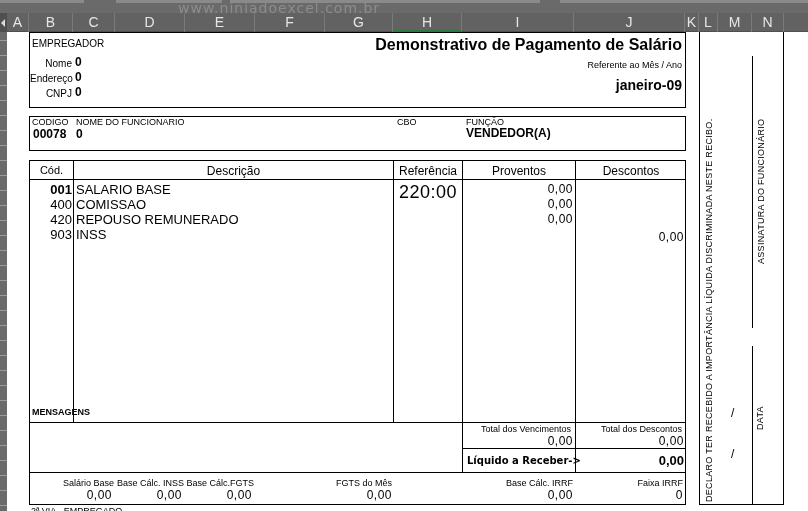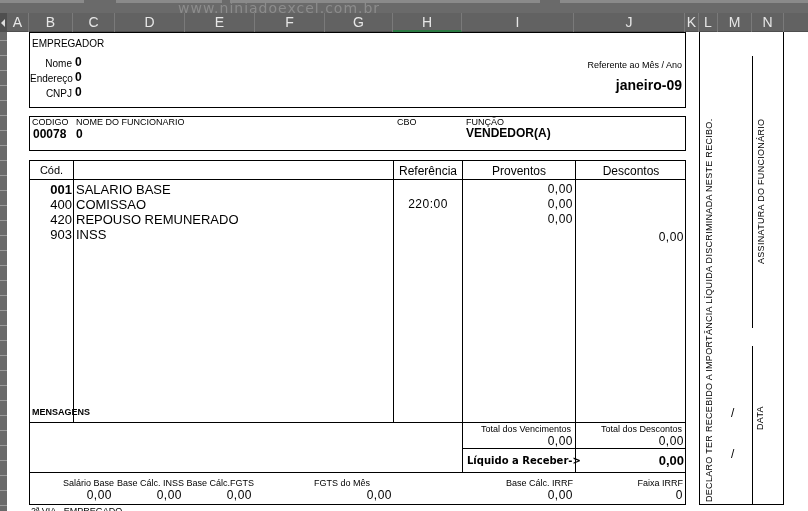--- a/index.html
+++ b/index.html
@@ -95,20 +95,21 @@
 
 <div class="box" style="left:29px;top:32px;width:657px;height:76px;">
   <div class="t lab" style="left:2px;top:5px;">EMPREGADOR</div>
   <div class="t lab right" style="left:0;top:25px;width:42px;">Nome</div>
   <div class="t val" style="left:45px;top:22px;">0</div>
   <div class="t lab right" style="left:0;top:40px;width:42px;">Endereço</div>
   <div class="t val" style="left:45px;top:37px;">0</div>
   <div class="t lab right" style="left:0;top:55px;width:42px;">CNPJ</div>
   <div class="t val" style="left:45px;top:52px;">0</div>
 
+  <div class="t right" style="right:3px;top:3px;font-size:16px;font-weight:bold;">Demonstrativo de Pagamento de Salário</div>
   <div class="t small right" style="right:3px;top:27px;">Referente ao Mês / Ano</div>
   <div class="t right" style="right:3px;top:44px;font-size:14px;font-weight:bold;">janeiro-09</div>
 </div>
 
 <div class="box" style="left:29px;top:116px;width:657px;height:35px;">
   <div class="t small" style="left:2px;top:0px;">CODIGO</div>
   <div class="t val" style="left:3px;top:10px;">00078</div>
   <div class="t small" style="left:46px;top:0px;">NOME DO FUNCIONARIO</div>
   <div class="t val" style="left:46px;top:10px;">0</div>
   <div class="t small" style="left:367px;top:0px;">CBO</div>
@@ -119,28 +120,29 @@
 <div class="box" style="left:29px;top:160px;width:657px;height:345px;">
 
   <div class="hline" style="left:0;top:18px;width:655px;"></div>
 
   <div class="vline" style="left:43px;top:0;height:261px;"></div>
   <div class="vline" style="left:363px;top:0;height:261px;"></div>
   <div class="vline" style="left:432px;top:0;height:311px;"></div>
   <div class="vline" style="left:545px;top:0;height:311px;"></div>
 
   <div class="t center" style="left:0;top:3px;width:43px;font-size:11px;">Cód.</div>
+  <div class="t center" style="left:44px;top:3px;width:319px;font-size:12px;">Descrição</div>
   <div class="t center" style="left:364px;top:3px;width:68px;font-size:12px;">Referência</div>
   <div class="t center" style="left:433px;top:3px;width:112px;font-size:12px;">Proventos</div>
   <div class="t center" style="left:546px;top:3px;width:110px;font-size:12px;">Descontos</div>
 
   <div id="rows">
       <div class="t right" style="left: 0px; top: 21px; width: 42px; font-size: 13px; font-weight: bold;">001</div>
       <div class="t " style="left: 46px; top: 21px; font-size: 13px;">SALARIO BASE</div>
-      <div class="t center" style="left: 364px; top: 36px; width: 68px; font-size: 12px; letter-spacing: 0.5px;">220:00</div>
+      <div class="t center" style="left: 364px; top: 21px; width: 68px; font-size: 18px; letter-spacing: 0.5px;">220:00</div>
       <div class="t right" style="left: 433px; top: 21px; width: 110px; font-size: 12px; letter-spacing: 0.5px;">0,00</div>
       <div class="t right" style="left: 546px; top: 21px; width: 108px; font-size: 12px; letter-spacing: 0.5px;"></div>
       <div class="t right" style="left: 0px; top: 36px; width: 42px; font-size: 13px;">400</div>
       <div class="t " style="left: 46px; top: 36px; font-size: 13px;">COMISSAO</div>
       <div class="t center" style="left: 364px; top: 36px; width: 68px; font-size: 12px; letter-spacing: 0.5px;"></div>
       <div class="t right" style="left: 433px; top: 36px; width: 110px; font-size: 12px; letter-spacing: 0.5px;">0,00</div>
       <div class="t right" style="left: 546px; top: 36px; width: 108px; font-size: 12px; letter-spacing: 0.5px;"></div>
       <div class="t right" style="left: 0px; top: 51px; width: 42px; font-size: 13px;">420</div>
       <div class="t " style="left: 46px; top: 51px; font-size: 13px;">REPOUSO REMUNERADO</div>
       <div class="t center" style="left: 364px; top: 51px; width: 68px; font-size: 12px; letter-spacing: 0.5px;"></div>
@@ -163,21 +165,21 @@
   <div class="t" style="left:437px;top:294px;font-size:10px;font-weight:bold;font-family:'DejaVu Sans',sans-serif;">Líquido a Receber-&gt;</div>
   <div class="t right" style="left:546px;top:292px;width:108px;font-size:13px;font-weight:bold;">0,00</div>
 
   <div class="hline" style="left:0;top:311px;width:655px;"></div>
   <div class="t small right" style="left:10px;top:317px;width:74px;">Salário Base</div>
   <div class="t num right" style="left:10px;top:327px;width:72px;">0,00</div>
   <div class="t small right" style="left:84px;top:317px;width:70px;">Base Cálc. INSS</div>
   <div class="t num right" style="left:84px;top:327px;width:68px;">0,00</div>
   <div class="t small right" style="left:154px;top:317px;width:70px;">Base Cálc.FGTS</div>
   <div class="t num right" style="left:154px;top:327px;width:68px;">0,00</div>
-  <div class="t small right" style="left:262px;top:317px;width:100px;text-align:center;">FGTS do Mês</div>
+  <div class="t small right" style="left:262px;top:317px;width:100px;">FGTS do Mês</div>
   <div class="t num right" style="left:262px;top:327px;width:100px;">0,00</div>
   <div class="t small right" style="left:433px;top:317px;width:110px;">Base Cálc. IRRF</div>
   <div class="t num right" style="left:433px;top:327px;width:110px;">0,00</div>
   <div class="t small right" style="left:546px;top:317px;width:107px;">Faixa IRRF</div>
   <div class="t num right" style="left:546px;top:327px;width:107px;">0</div>
 </div>
 
 <div class="t small" style="left:31px;top:506px;">2ª VIA - EMPREGADO</div>
 
 <div class="box" style="left:699px;top:32px;width:85px;height:473px;border-top:none;">

